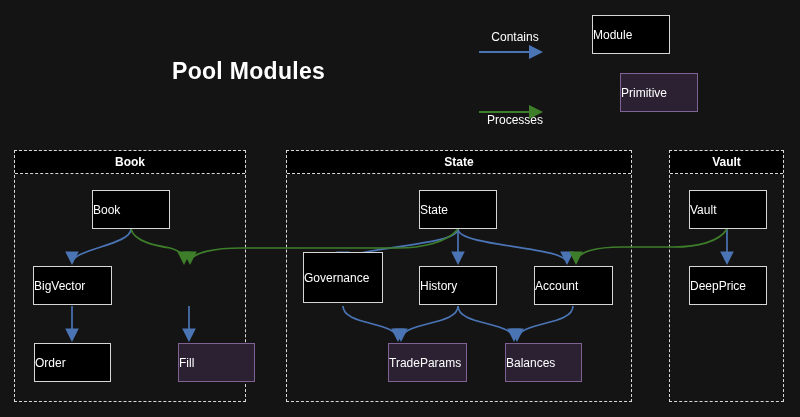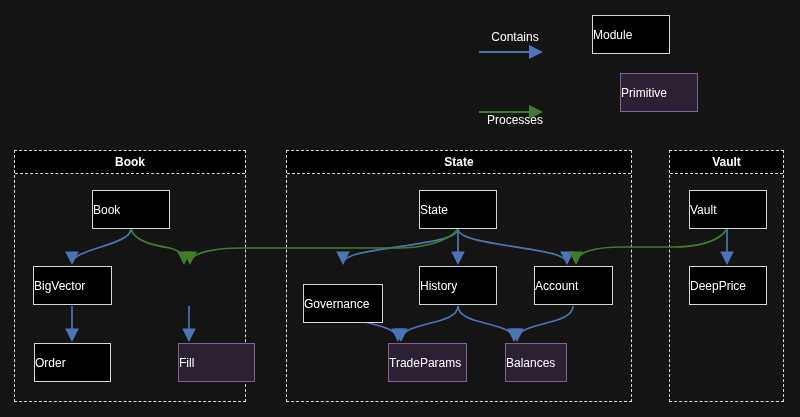--- a/index.html
+++ b/index.html
@@ -51,20 +51,21 @@
     <defs>
       <marker id="arrow-contains" viewBox="0 0 10 10" refX="8.5" refY="5" markerWidth="8" markerHeight="8" orient="auto">
         <path d="M0,0 L10,5 L0,10 Z" class="marker-contains"></path>
       </marker>
       <marker id="arrow-processes" viewBox="0 0 10 10" refX="8.5" refY="5" markerWidth="8" markerHeight="8" orient="auto">
         <path d="M0,0 L10,5 L0,10 Z" class="marker-processes"></path>
       </marker>
     </defs>
   </svg>
 
+  <h1 class="title">Pool Modules</h1>
 
   <div class="legend-label" style="left:477px;top:30px;">Contains</div>
   <svg class="legend-arrow" style="left:477px;top:46px;" width="76" height="12">
     <path class="lline contains" d="M2,6 L64,6" marker-end="url(#arrow-contains)"></path>
   </svg>
 
   <div class="legend-label" style="left:477px;top:89px;margin-top:24px;">Processes</div>
   <svg class="legend-arrow" style="left:477px;top:106px;" width="76" height="12">
     <path class="lline processes" d="M2,6 L64,6" marker-end="url(#arrow-processes)"></path>
   </svg>
@@ -112,33 +113,33 @@
   <div class="node primitive" style="left:150px;top:343px;width:77px;height:39px;">
     <span>Fill</span>
   </div>
   <div class="node module" style="left:34px;top:343px;width:77px;height:39px;">
     <span>Order</span>
   </div>
 
   <div class="node module" style="left:419px;top:190px;width:78px;height:39px;">
     <span>State</span>
   </div>
-  <div class="node module" style="left:303px;top:284px;width:80px;height:39px;">
+  <div class="node module" style="left:303px;top:252px;width:80px;height:51px;">
     <span>Governance</span>
   </div>
   <div class="node module" style="left:419px;top:266px;width:78px;height:39px;">
     <span>History</span>
   </div>
   <div class="node module" style="left:534px;top:266px;width:79px;height:39px;">
     <span>Account</span>
   </div>
   <div class="node primitive" style="left:360px;top:343px;width:79px;height:39px;">
     <span>TradeParams</span>
   </div>
-  <div class="node primitive" style="left:477px;top:343px;width:62px;height:39px;">
+  <div class="node primitive" style="left:477px;top:343px;width:77px;height:39px;">
     <span>Balances</span>
   </div>
 
   <div class="node module" style="left:689px;top:190px;width:78px;height:39px;">
     <span>Vault</span>
   </div>
   <div class="node module" style="left:689px;top:266px;width:78px;height:39px;">
     <span>DeepPrice</span>
   </div>
 

